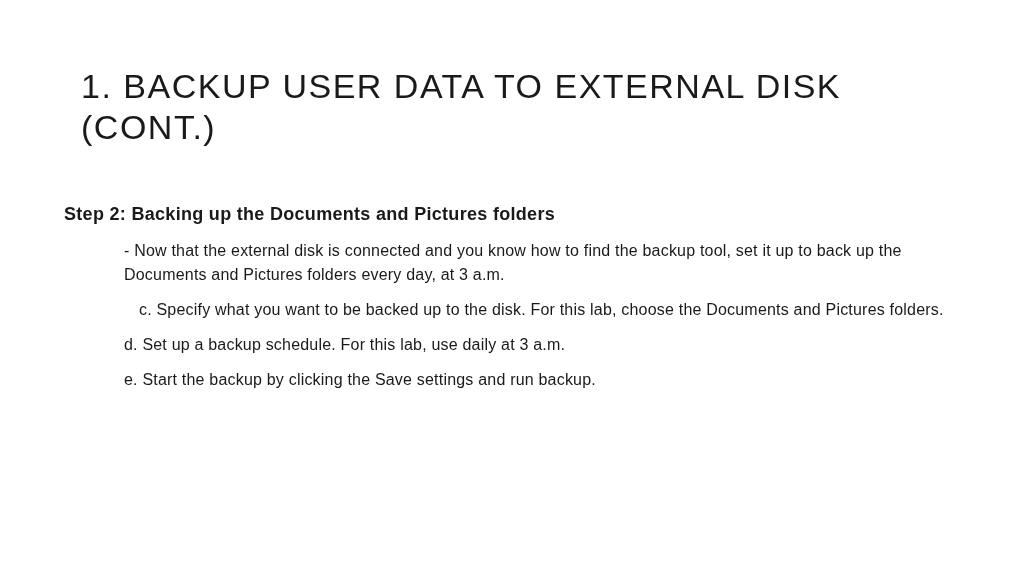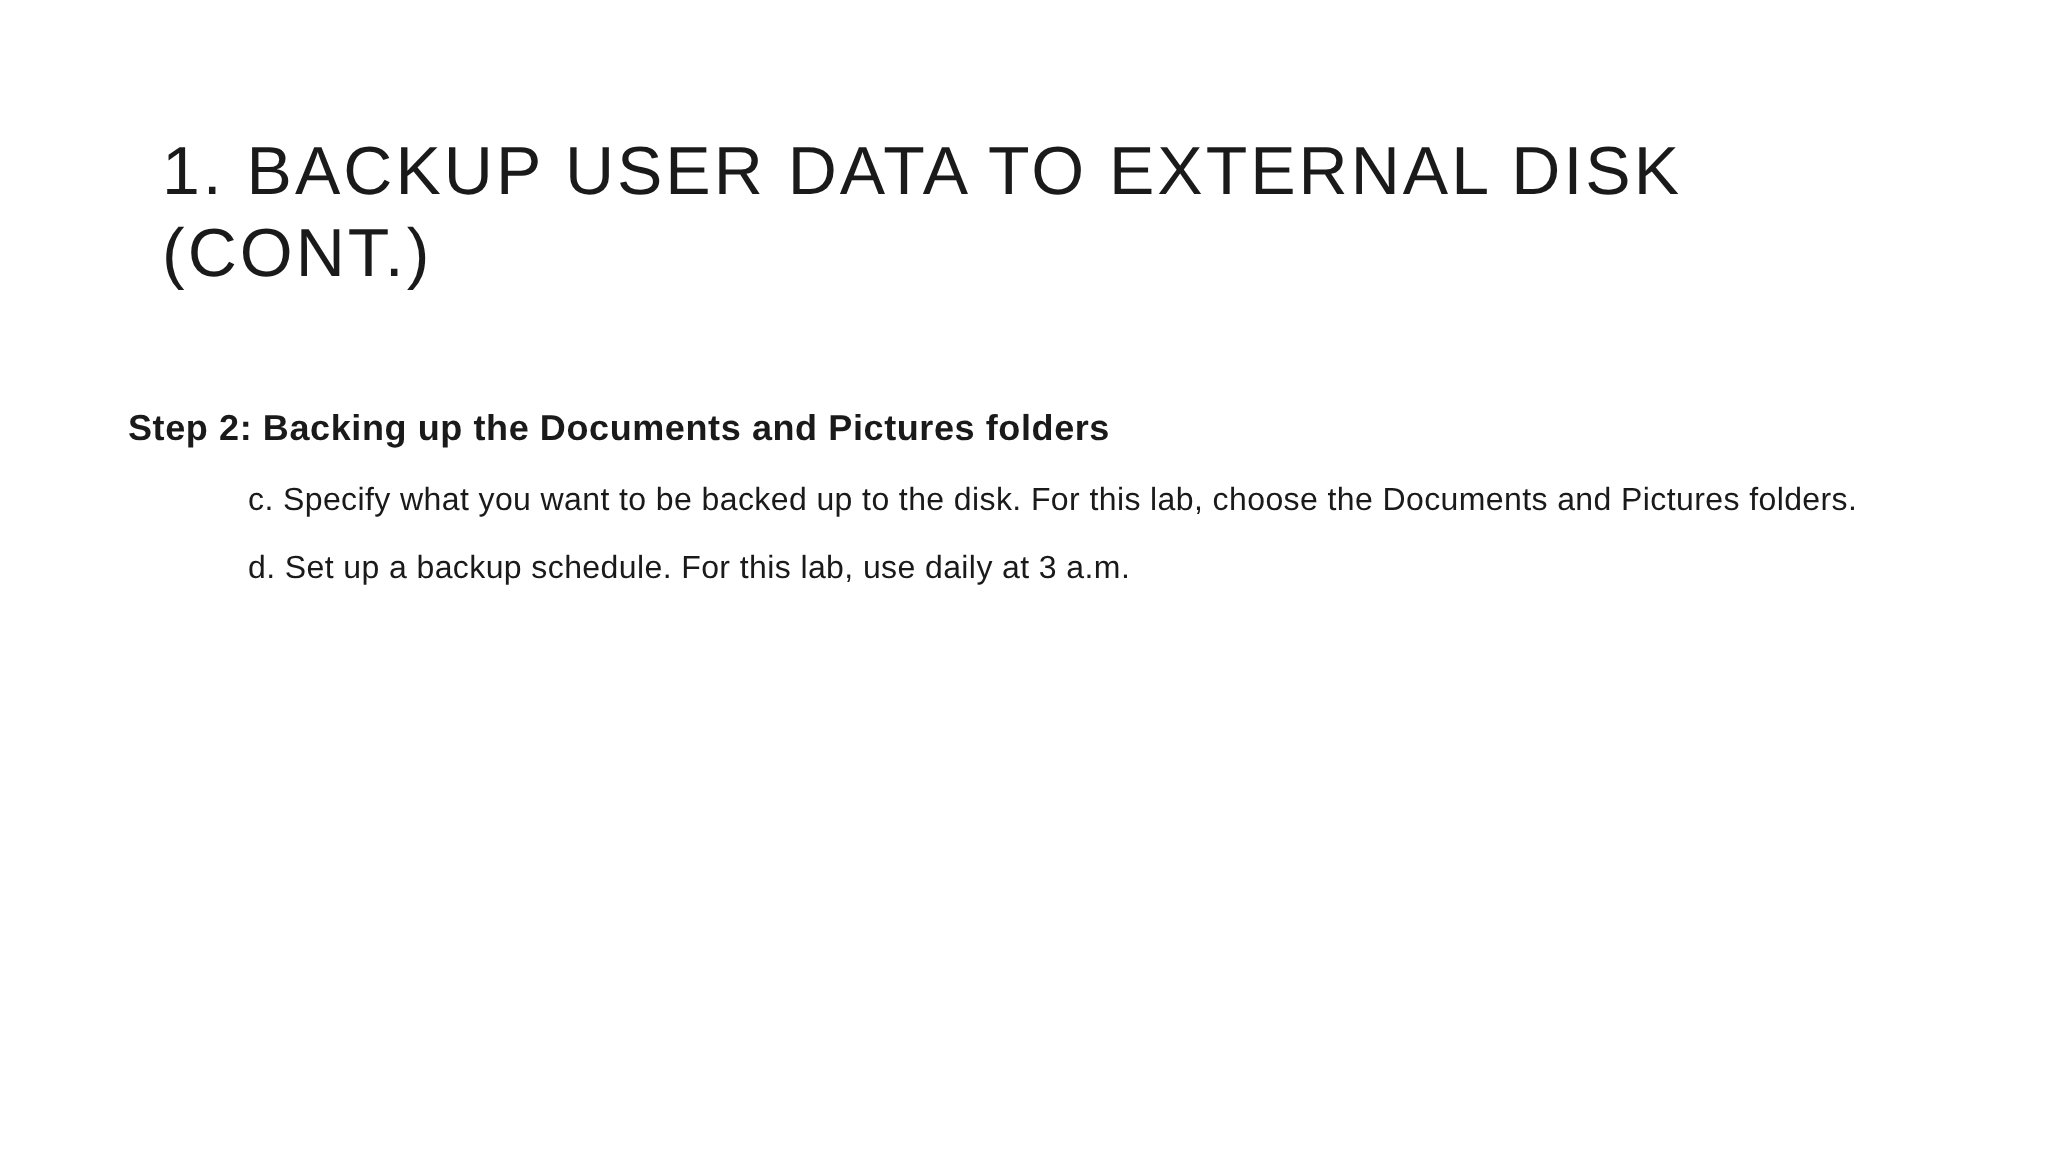--- a/index.html
+++ b/index.html
@@ -47,29 +47,32 @@
       padding-right: 20px;
     }
     .body-item {
       font-size: 16px;
       line-height: 1.55;
       margin-bottom: 10px;
       letter-spacing: 0.2px;
     }
     .justify {
       text-align: justify;
+      margin-left: 15px;
     }
   </style>
 </head>
 <body>
 
 <div class="title-wrap">
   <div class="accent-bar"></div>
   <h1 class="slide-title">1. BACKUP USER DATA TO EXTERNAL DISK (CONT.)</h1>
 </div>
 
 <div class="content">
   <p class="step-heading">Step 2: Backing up the Documents and Pictures folders</p>
   <div class="body-list">
+    <p class="body-item">- Now that the external disk is connected and you know how to find the backup tool, set it up to back up the Documents and Pictures folders every day, at 3 a.m.</p>
     <p class="body-item justify">c. Specify what you want to be backed up to the disk. For this lab, choose the Documents and Pictures folders.</p>
     <p class="body-item">d. Set up a backup schedule. For this lab, use daily at 3 a.m.</p>
+    <p class="body-item">e. Start the backup by clicking the Save settings and run backup.</p>
   </div>
 </div>
 
 </body></html>

